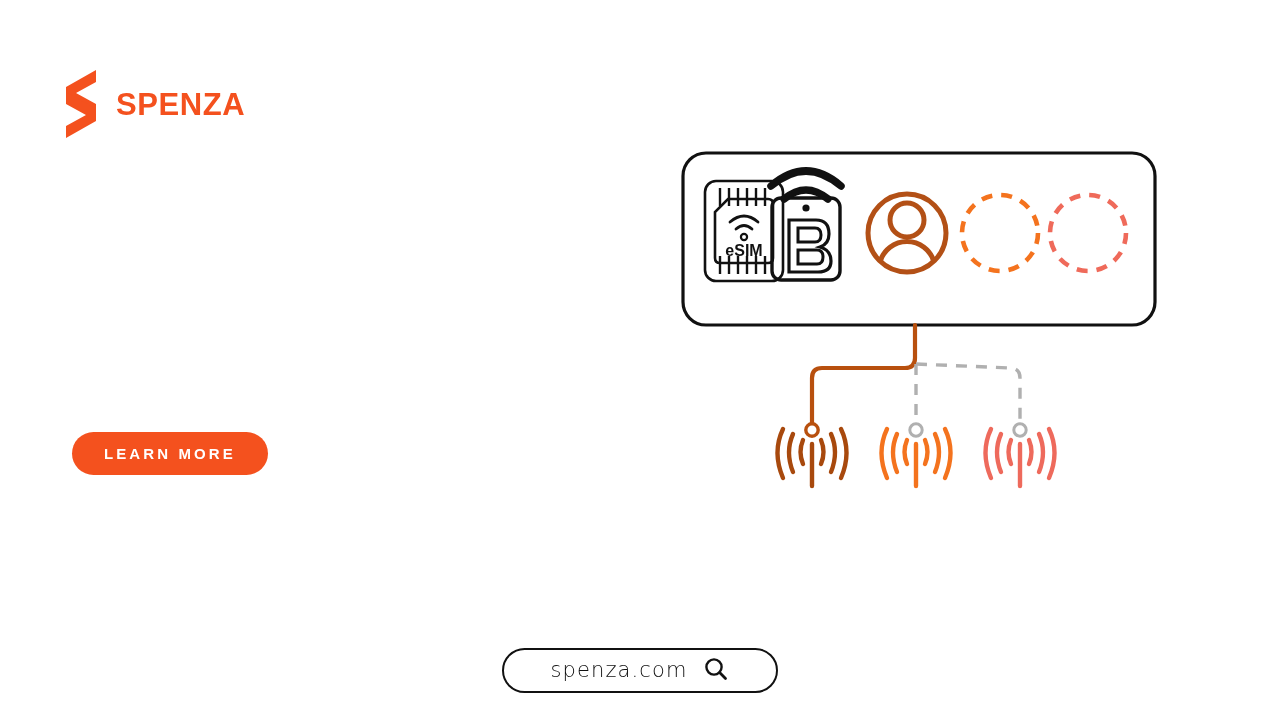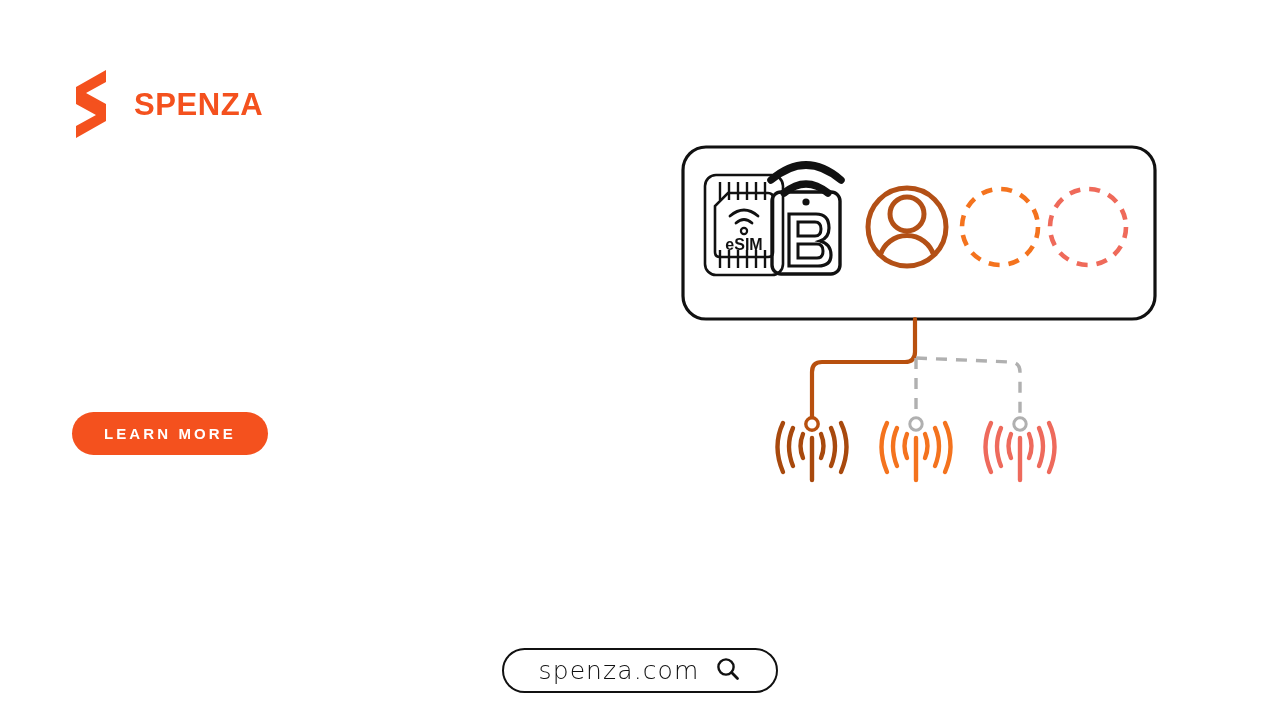--- a/index.html
+++ b/index.html
@@ -19,25 +19,25 @@
 
   .stage {
     position: absolute;
     inset: 0;
     background: #ffffff;
   }
 
   
   .brand {
     position: absolute;
-    left: 72px;
+    left: 62px;
     top: 68px;
     display: flex;
     align-items: center;
-    gap: 24px;
+    gap: 16px;
     text-align: center;
   }
   .brand-mark {
     width: 38px;
     height: 72px;
     display: block;
   }
   .brand-word {
     font-family: "Liberation Sans", sans-serif;
     font-size: 31px;
@@ -61,21 +61,21 @@
     letter-spacing: 0.4px;
     color: #161616;
     text-transform: uppercase;
     margin: 0;
   }
 
   
   .cta {
     position: absolute;
     left: 72px;
-    top: 412px;
+    top: 432px;
     height: 43px;
     padding: 0 32px;
     display: inline-flex;
     align-items: center;
     justify-content: center;
     background: #f4511e;
     color: #ffffff;
     border: none;
     border-radius: 22px;
     font-family: "Liberation Sans", sans-serif;
@@ -84,21 +84,21 @@
     letter-spacing: 3.1px;
     text-transform: uppercase;
     cursor: pointer;
     white-space: nowrap;
   }
 
   
   .illustration {
     position: absolute;
     left: 660px;
-    top: 130px;
+    top: 136px;
     width: 520px;
     height: 370px;
   }
   .illustration svg {
     display: block;
     width: 520px;
     height: 370px;
     overflow: visible;
   }
 
@@ -113,21 +113,21 @@
     border-radius: 24px;
     display: flex;
     align-items: center;
     justify-content: center;
     gap: 16px;
     box-sizing: border-box;
     background: #ffffff;
   }
   .url-text {
     font-family: "DejaVu Sans", "Liberation Sans", sans-serif;
-    font-size: 25px;
+    font-size: 21px;
     font-weight: 300;
     letter-spacing: 1.1px;
     color: #111111;
     line-height: 1;
     white-space: nowrap;
   }
   .url-search {
     width: 26px;
     height: 26px;
     flex: 0 0 auto;

